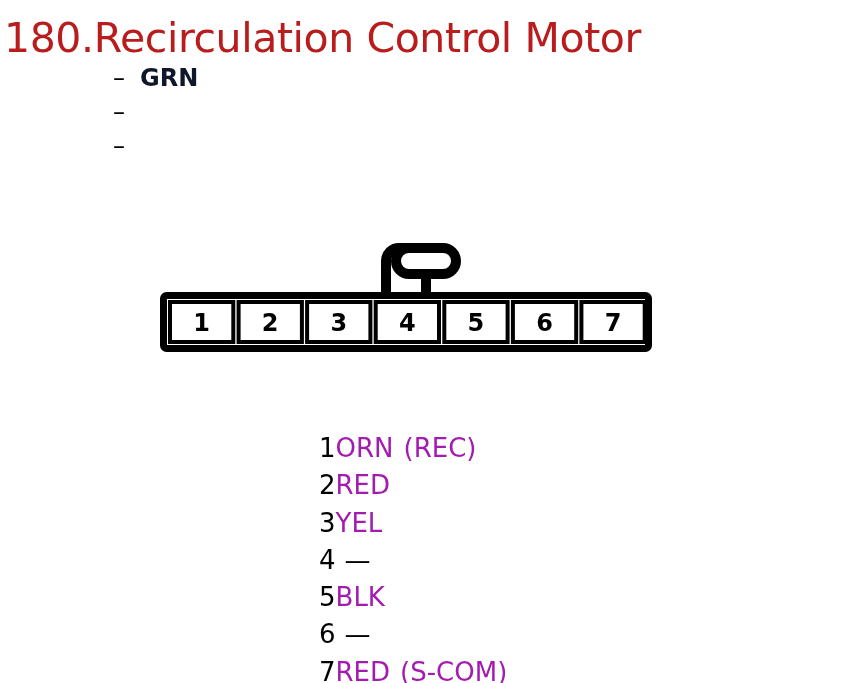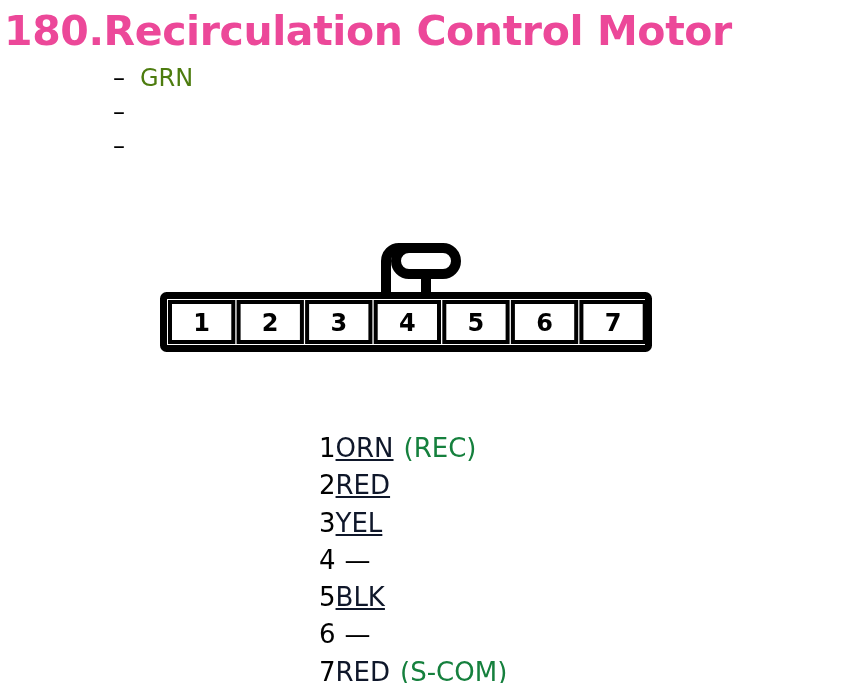--- a/index.html
+++ b/index.html
@@ -13,29 +13,29 @@
     position: relative;
     overflow: hidden;
     font-family: "DejaVu Sans", "Liberation Sans", sans-serif;
     color: #000000;
   }
 
   
   #page-title {
     position: absolute;
     left: 4px;
-    top: 6px;
+    top: 13px;
     width: 844px;
     font-family: "DejaVu Sans", "Liberation Sans", sans-serif;
-    font-weight: bold;
+    font-weight: normal;
     font-size: 41px;
     line-height: 50px;
     letter-spacing: -0.4px;
     white-space: nowrap;
-    color: #ec4899;
+    color: #b91c1c;
   }
 
   
   #notes-list {
     position: absolute;
     left: 113px;
     top: 61px;
     width: 600px;
   }
   .note-row {
@@ -45,21 +45,22 @@
     line-height: 34px;
     color: #000000;
     white-space: nowrap;
   }
   .note-dash {
     width: 27px;
     flex: 0 0 27px;
     color: #000000;
   }
   .note-text {
-    color: #4d7c0f;
+    color: #0f172a;
+    font-weight: bold;
   }
 
   
   #connector-diagram {
     position: absolute;
     left: 0;
     top: 235px;
     width: 848px;
     height: 125px;
   }
@@ -78,30 +79,29 @@
     display: flex;
     align-items: baseline;
     font-size: 26px;
     line-height: 37.3px;
     white-space: nowrap;
   }
   .pin-id {
     color: #000000;
   }
   .pin-wire {
-    color: #0f172a;
-    text-decoration: underline;
+    color: #a21caf;
   }
   .pin-spacer {
     display: inline-block;
     width: 10px;
     flex: 0 0 10px;
   }
   .pin-signal {
-    color: #15803d;
+    color: #a21caf;
   }
   .pin-empty {
     color: #000000;
     padding-left: 9px;
   }
 </style>
 </head>
 <body>
 
 <div id="page-title">180.Recirculation Control Motor</div>

